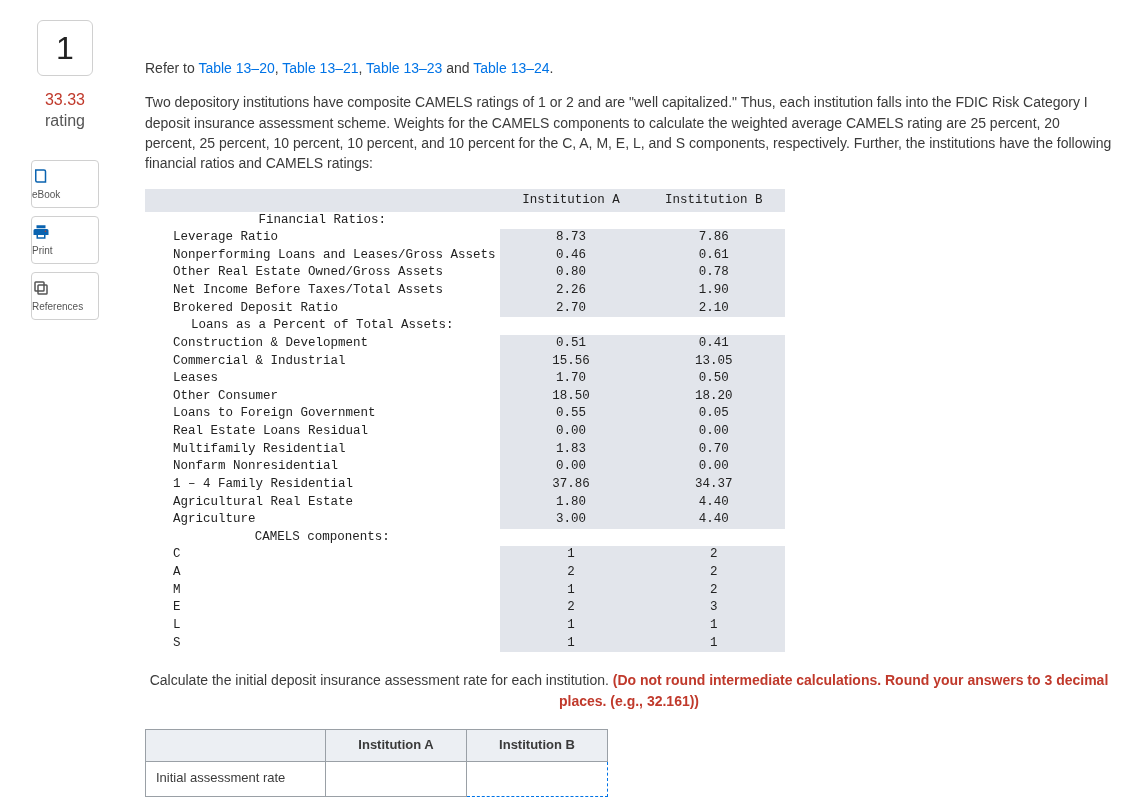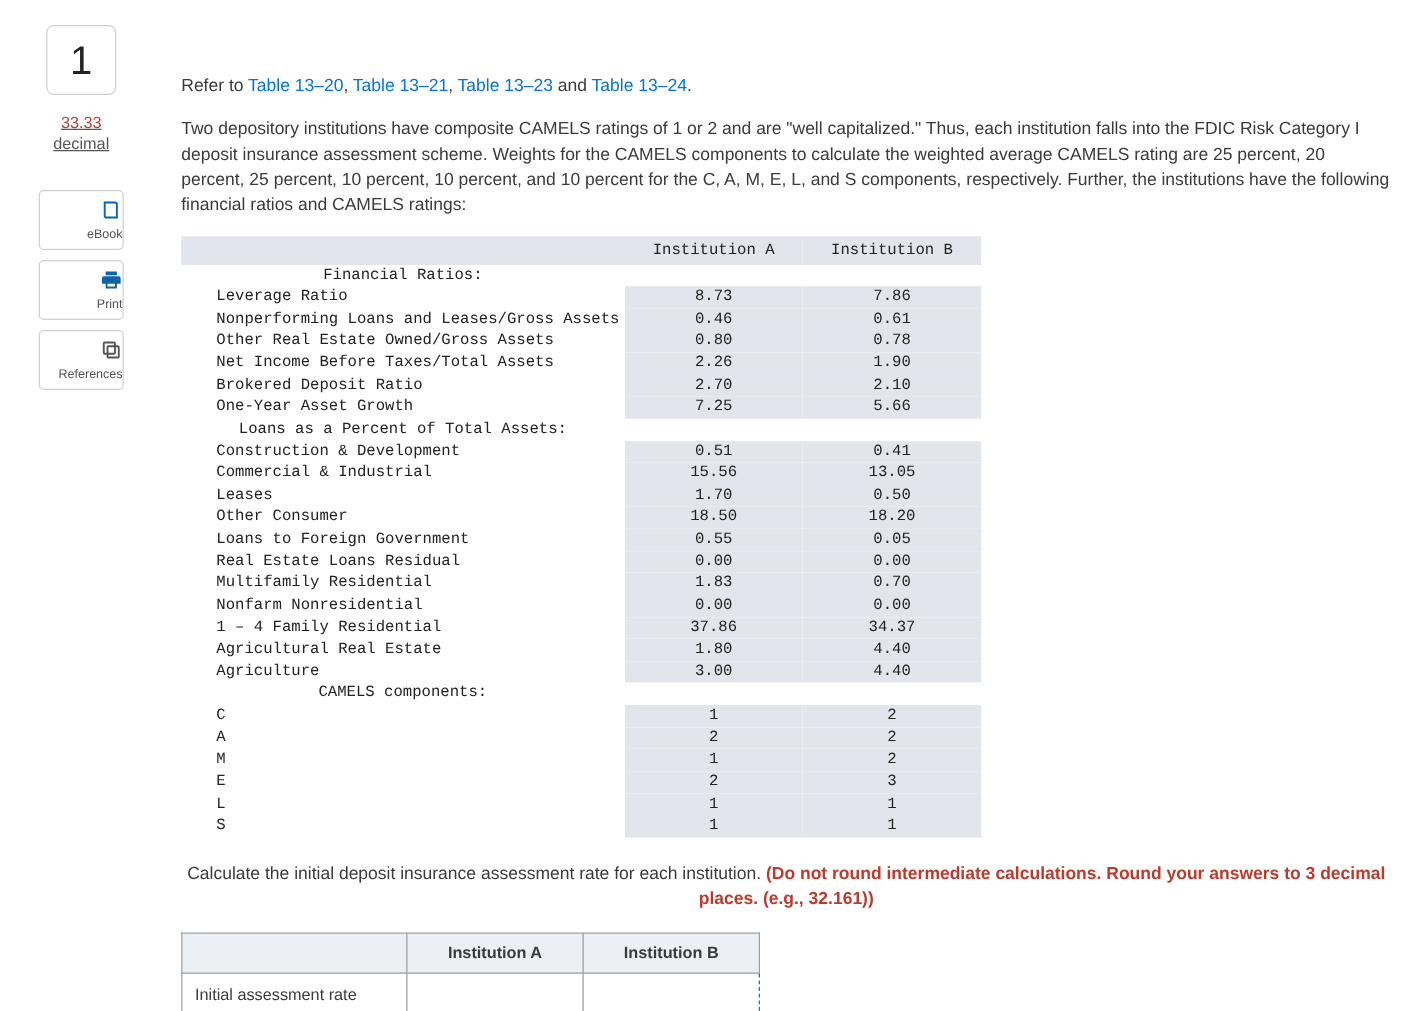--- a/index.html
+++ b/index.html
@@ -30,38 +30,36 @@
       border-radius: 6px;
       display: flex;
       align-items: center;
       justify-content: center;
       font-size: 32px;
       font-weight: 400;
       margin-bottom: 14px;
       color: #222;
     }
     .points {
-      font-size: 13px;
+      font-size: 16px;
       color: #555;
-      text-align: center;
       margin-bottom: 28px;
       line-height: 1.3;
-      text-decoration: underline;
     }
     .points .num { color: #c0392b; }
     .side-btn {
       width: 68px;
       height: 48px;
       border: 1px solid #d0d0d0;
       border-radius: 4px;
       background: #fff;
       margin-bottom: 8px;
       display: flex;
       flex-direction: column;
-      align-items: flex-end;
+      align-items: flex-start;
       justify-content: center;
       font-size: 10px;
       color: #555;
       cursor: pointer;
       gap: 2px;
     }
     .side-btn svg { width: 18px; height: 18px; }
     .content {
       flex: 1;
       padding-left: 30px;
@@ -135,21 +133,21 @@
 </head>
 <body>
 
 <div class="page">
   <div class="left-col">
     <div class="q-number-box">
       <span>1</span>
     </div>
     <div class="points">
       <span class="num">33.33</span><br>
-      <span>decimal</span>
+      <span>rating</span>
     </div>
 
     <div class="side-btn">
       <span>
         <svg viewBox="0 0 24 24" fill="#0a63b0">
             <path d="M4 3h12a3 3 0 0 1 3 3v15H7a3 3 0 0 1-3-3V3zm2 2v13a1 1 0 0 0 1 1h10V6a1 1 0 0 0-1-1H6z"></path>
           </svg>
       </span>
       <span>eBook</span>
     </div>
@@ -213,25 +211,20 @@
           </tr>
           <tr class="stripe">
             <td class="label-col indent1">Net Income Before Taxes/Total Assets</td>
             <td class="num-col">2.26</td>
             <td class="num-col">1.90</td>
           </tr>
           <tr class="stripe">
             <td class="label-col indent1">Brokered Deposit Ratio</td>
             <td class="num-col">2.70</td>
             <td class="num-col">2.10</td>
-          </tr>
-          <tr class="stripe">
-            <td class="label-col indent1">One-Year Asset Growth</td>
-            <td class="num-col">7.25</td>
-            <td class="num-col">5.66</td>
           </tr>
           <tr class="section-head">
             <td class="label-col">Loans as a Percent of Total Assets:</td>
             <td class="num-col"></td>
             <td class="num-col"></td>
           </tr>
           <tr class="stripe">
             <td class="label-col indent1">Construction &amp; Development</td>
             <td class="num-col">0.51</td>
             <td class="num-col">0.41</td>

